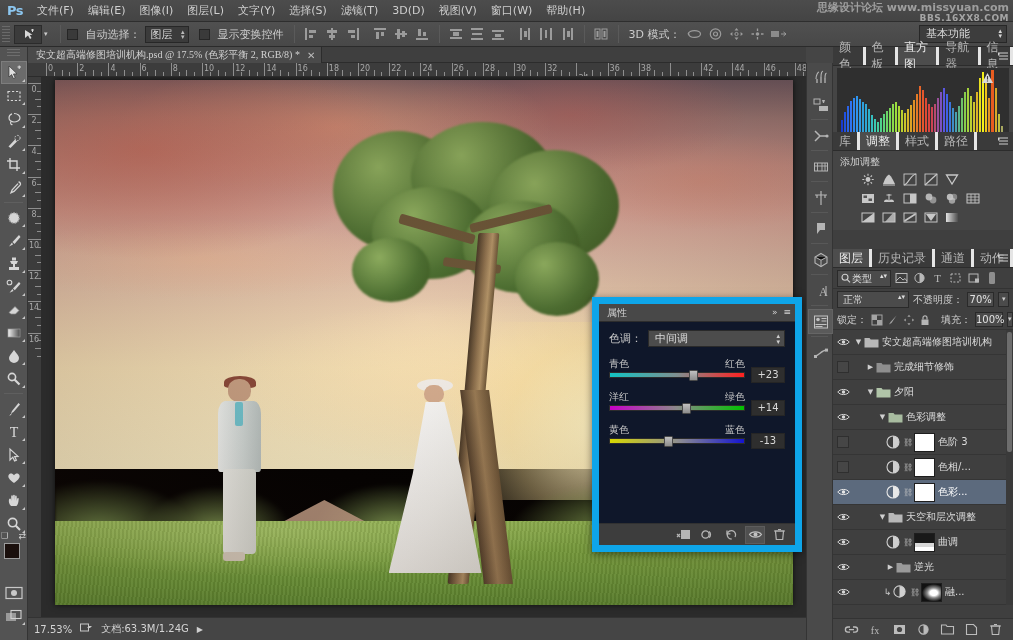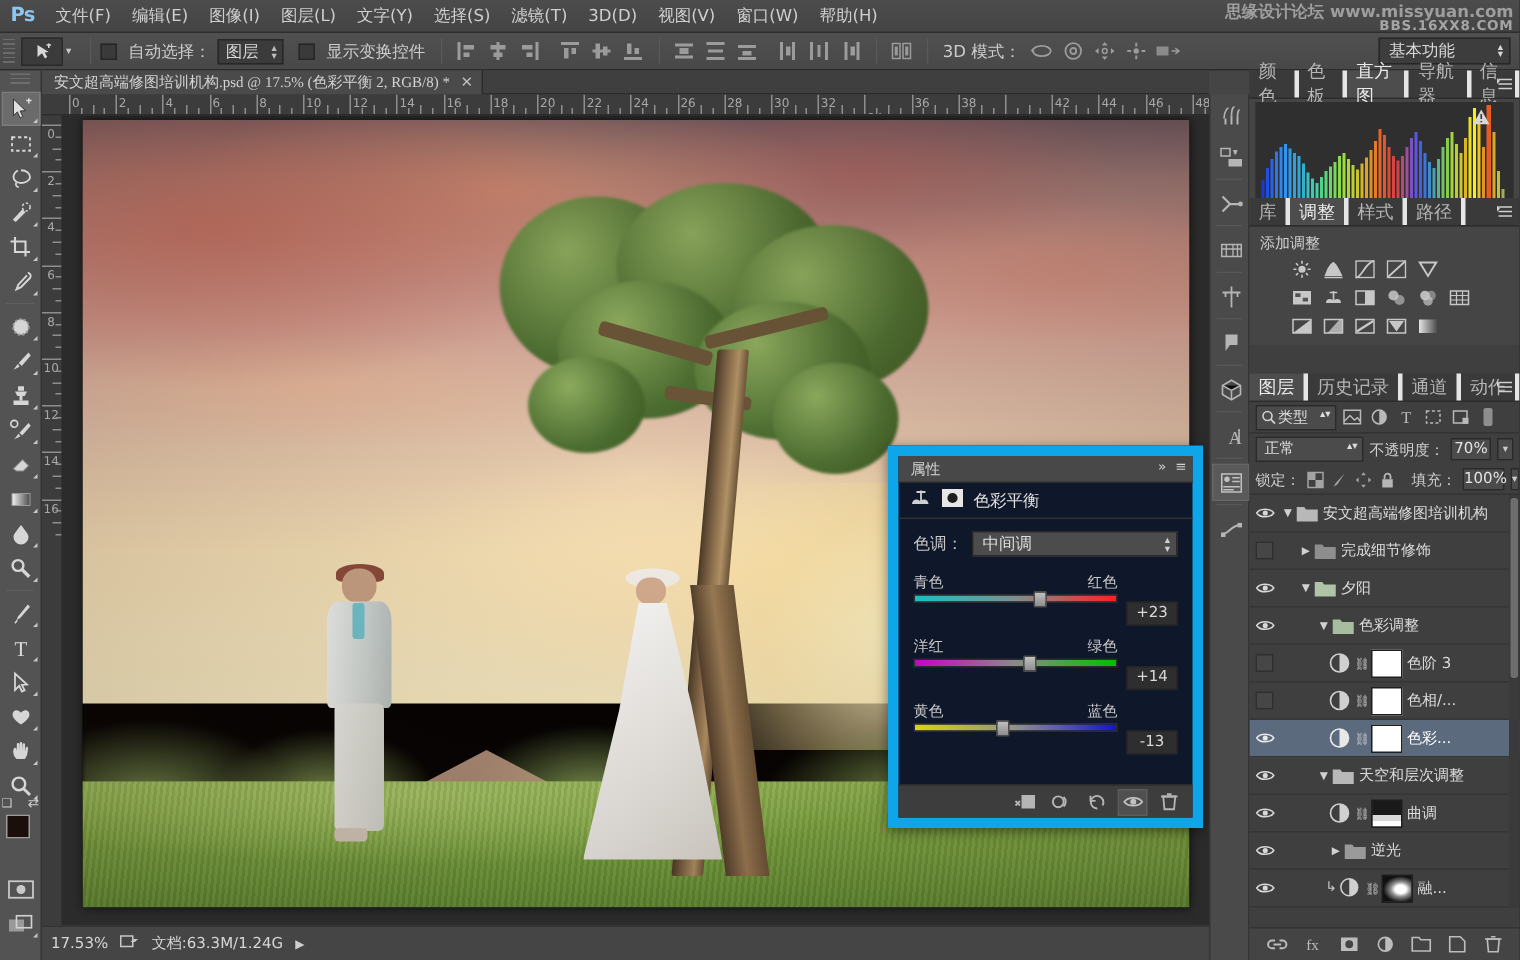--- a/index.html
+++ b/index.html
@@ -268,21 +268,21 @@
   .sl-track.mg { background: linear-gradient(to right,#c800c8,#8a8a8a 50%,#00c000);}
   .sl-track.yb { background: linear-gradient(to right,#d8d800,#909090 50%,#1414d0);}
   .sl-thumb {
     position: absolute; top: -3px; width: 9px; height: 11px; margin-left: -4px;
     background: linear-gradient(#c0c0c0,#8d8d8d); border: 1px solid #4a4a4a;
     border-radius: 1px;
   }
   .sl-val {
     width: 34px; height: 16px; background: #2e2e2e; border: 1px solid #252525;
     color: #d8d8d8; font-size: 10px; text-align: center; line-height: 14px;
-    margin-top: 20px;
+    margin-top: 10px;
   }
   .chk-row { display: flex; align-items: center; gap: 5px; margin-top: 6px; font-size: 11px; }
   .chkbox {
     width: 11px; height: 11px; background: #4b4b4b; border: 1px solid #2b2b2b;
     position: relative;
   }
   .chkbox:after {
     content: "✓"; position: absolute; left: 0px; top: -3px;
     font-size: 11px; color: #e2e2e2;
   }
@@ -998,36 +998,20 @@
   </div>
 
   <div id="props">
     <div id="props-header">
       <span>属性</span>
       <span class="hdr-right">
         <span style="font-size:9px;">»</span>
         <span style="font-size:9px;">≡</span>
       </span>
     </div>
-    <div id="props-title-row">
-      <span>
-        <svg width="16" height="15" viewBox="0 0 16 15">
-            <path d="M3 11 a3 3 0 0 1 6 0 Z" fill="#d0d0d0"></path>
-            <path d="M8 11 a3 3 0 0 1 6 0 Z" fill="#d0d0d0"></path>
-            <path d="M6 3 h6 M9 2 v9" stroke="#d0d0d0" stroke-width="1.2"></path>
-          </svg>
-      </span>
-      <span>
-        <svg width="16" height="14" viewBox="0 0 16 14">
-            <rect x="1" y="1" width="14" height="12" fill="#e6e6e6"></rect>
-            <circle cx="8" cy="7" r="3.4" fill="#1d1d1d"></circle>
-          </svg>
-      </span>
-      <span style="font-size:11px;color:#e2e2e2;">色彩平衡</span>
-    </div>
 
     <div id="props-body">
       <div class="tone-row">
         <span>色调：</span>
         <span class="tone-select">
           <span>中间调</span>
           <span class="arr">▴<br>▾</span>
         </span>
       </div>
 

